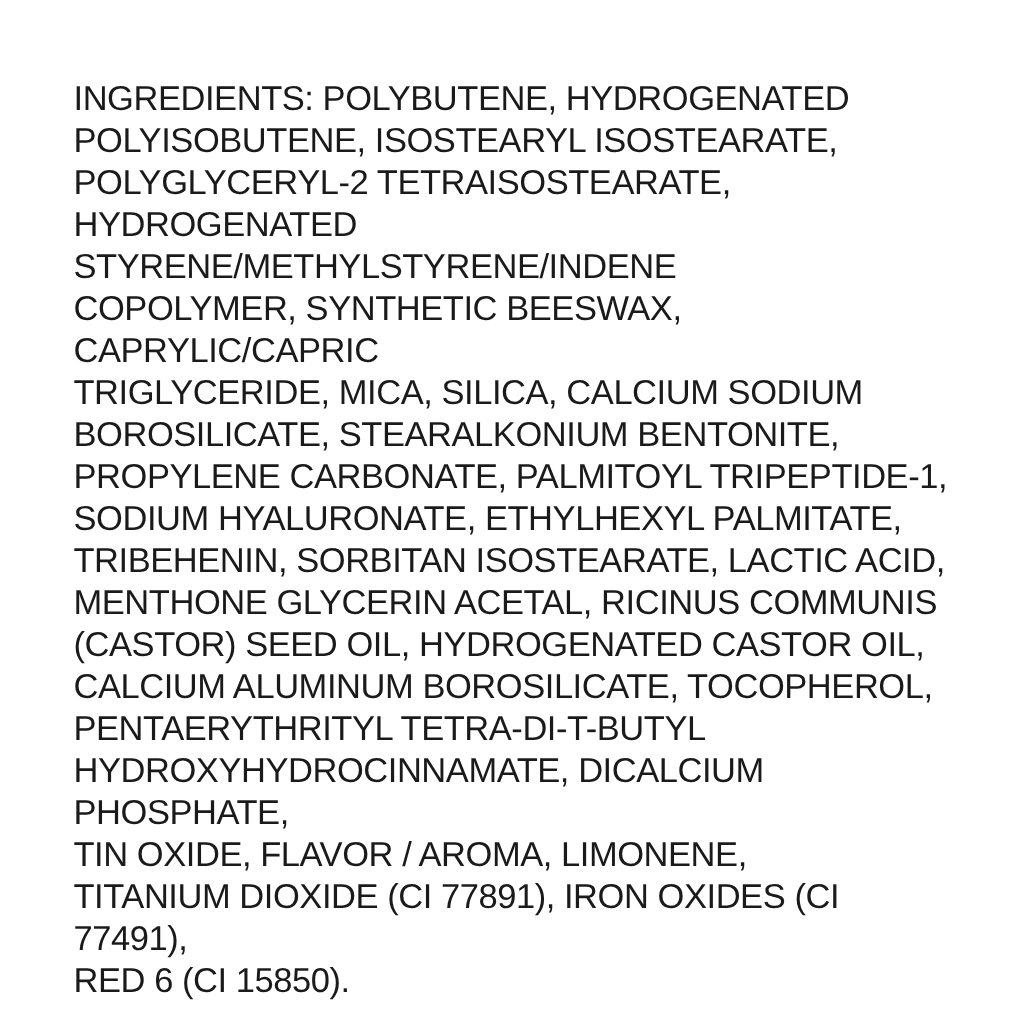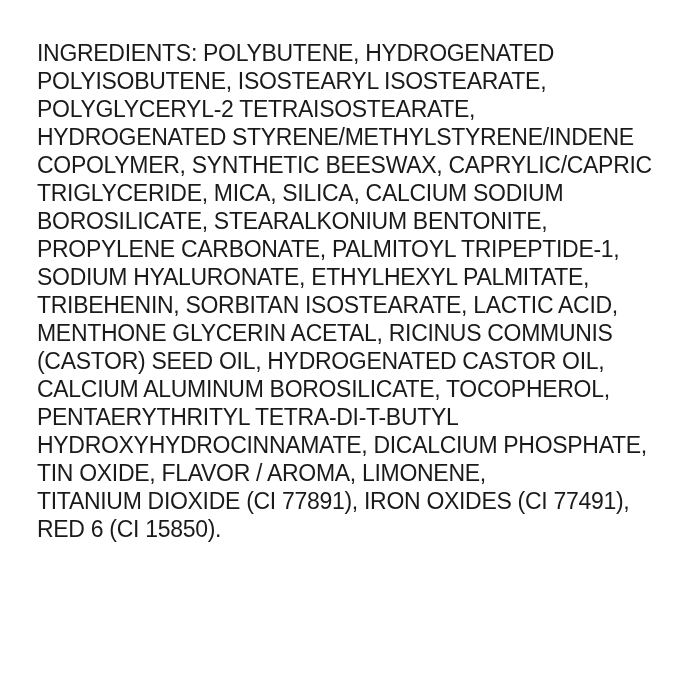--- a/index.html
+++ b/index.html
@@ -14,21 +14,21 @@
     overflow: hidden;
     font-family: "Liberation Sans", sans-serif;
   }
   .ingredients-panel {
     position: absolute;
     left: 37px;
     top: 39px;
     width: 615px;
   }
   .ingredients-text {
-    margin: 0;
+    margin: 12px;
     font-size: 23px;
     line-height: 28px;
     letter-spacing: -0.3px;
     color: #1a1a1a;
     white-space: pre-line; 
     font-weight: 400;
   }
 </style>
 </head>
 <body>

